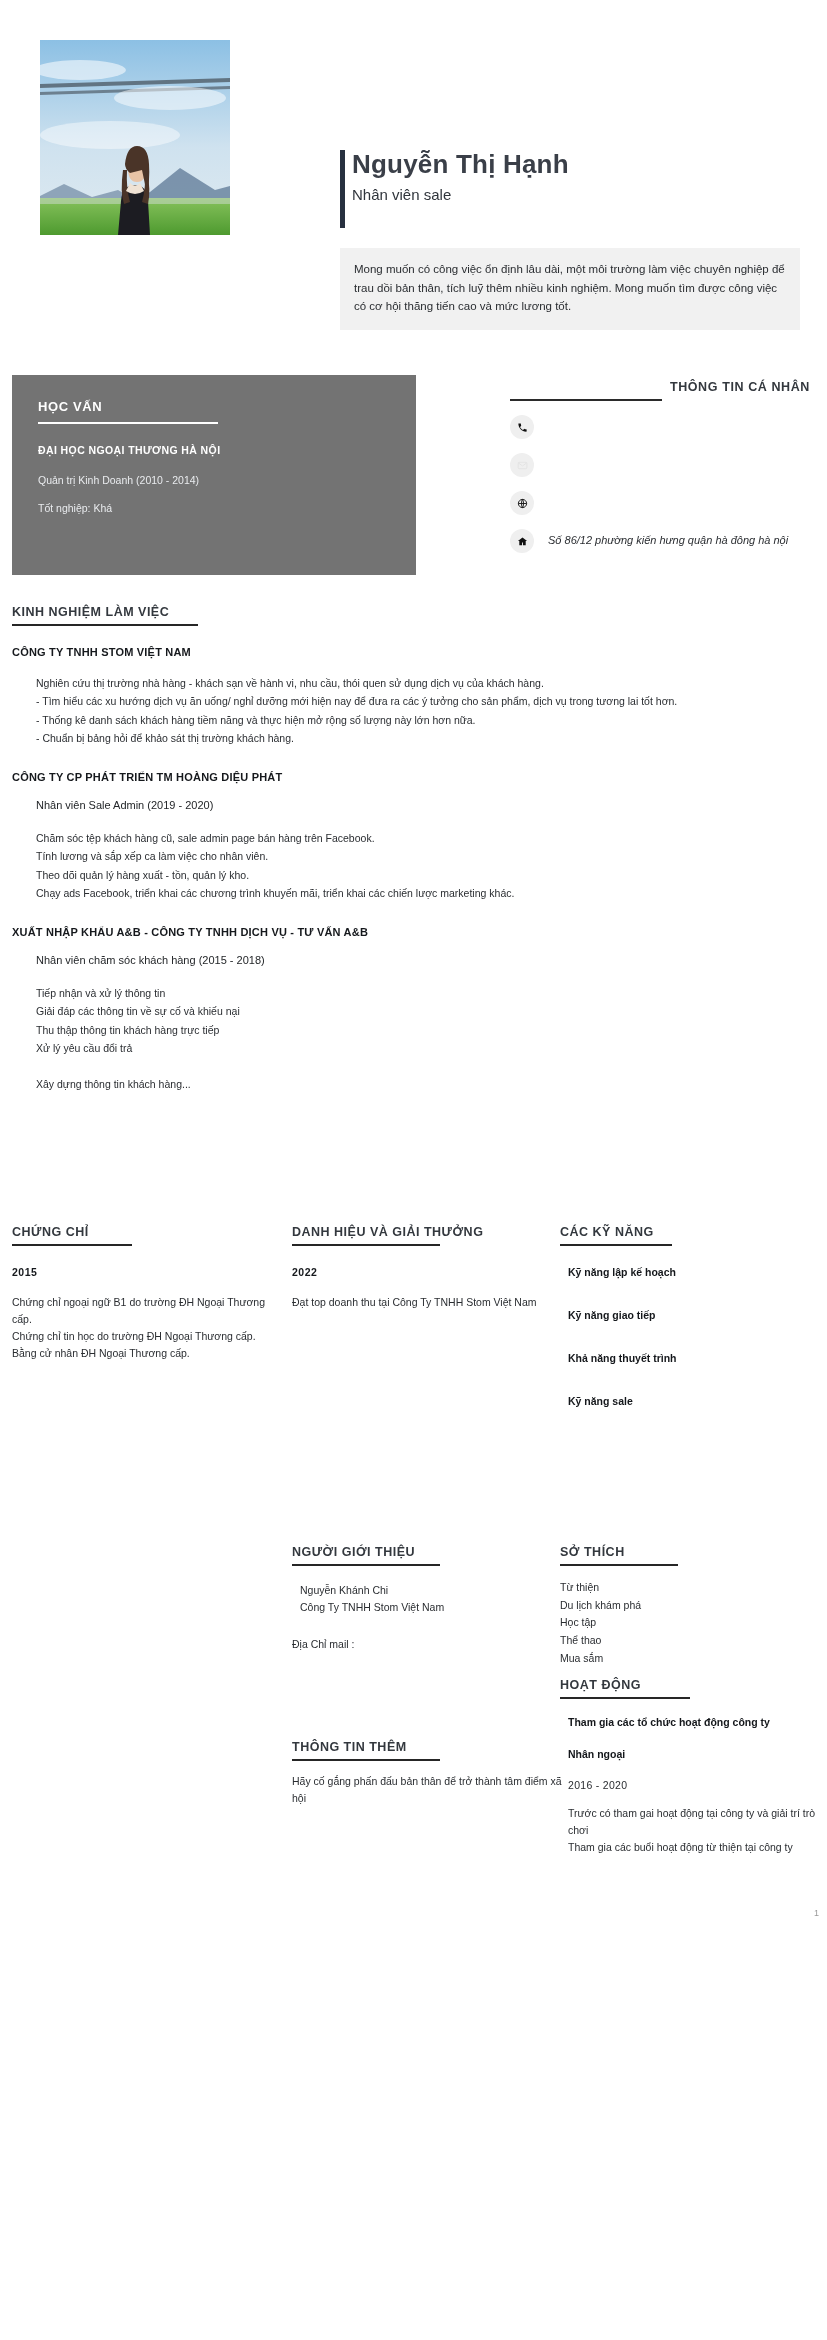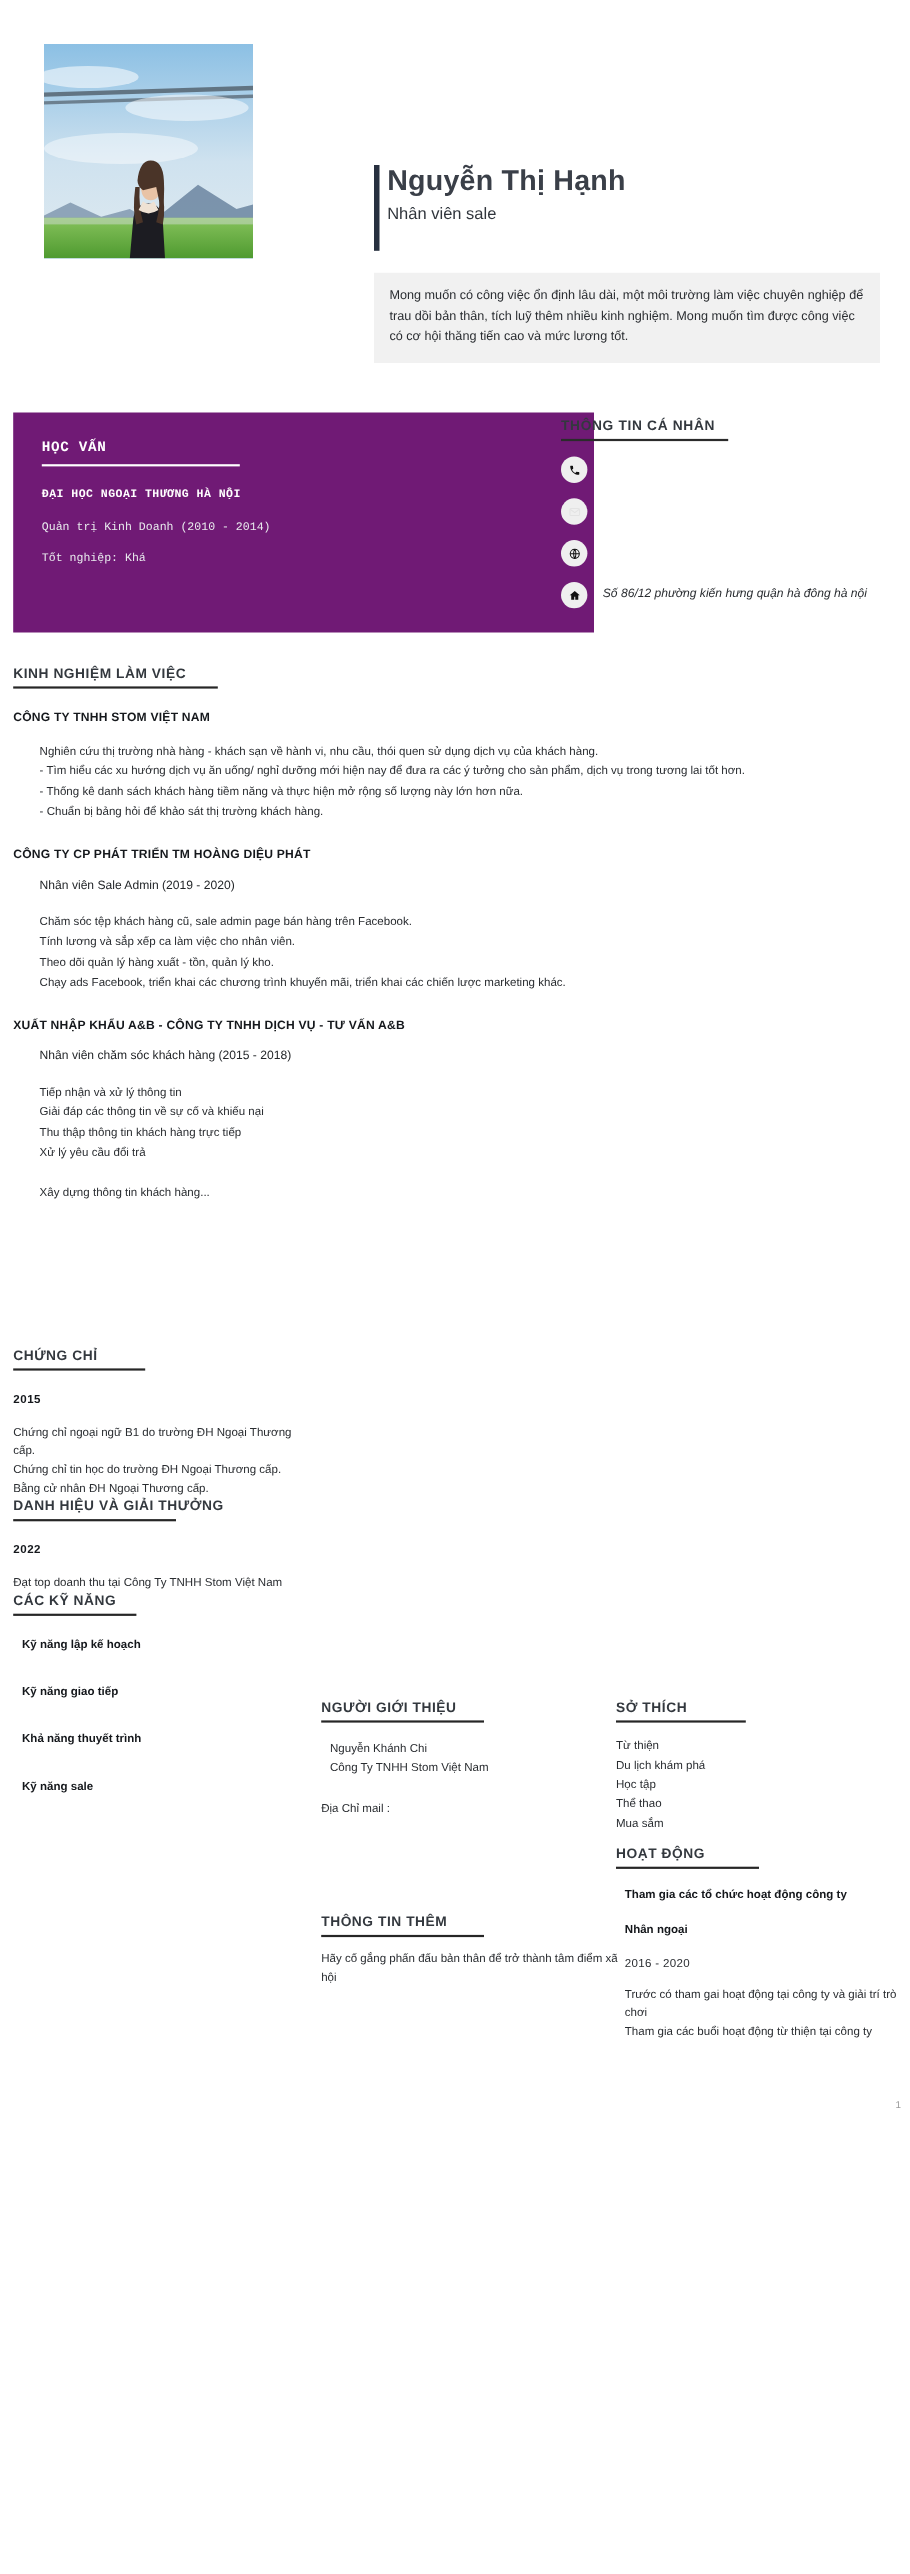--- a/index.html
+++ b/index.html
@@ -29,33 +29,33 @@
   }
   .cand-role{font-size:15px;color:#30353c;margin:0;line-height:1.2;}
   .summary{
     position:absolute;left:340px;top:248px;width:460px;
     background:#f1f1f1;padding:12px 14px 14px 14px;box-sizing:border-box;
   }
   .summary p{margin:0;font-size:11.5px;line-height:1.62;color:#2a2d31;}
 
   
   .edu-panel{
-    position:absolute;left:12px;top:375px;width:528px;height:200px;
-    background:#701a75;color:#fff;box-sizing:border-box;padding:22px 26px;font-family:Liberation Mono, monospace;
+    position:absolute;left:12px;top:375px;width:404px;height:200px;
+    background:#737373;color:#fff;box-sizing:border-box;padding:22px 26px;
   }
   .edu-title{
     font-size:13px;font-weight:bold;letter-spacing:.6px;margin:0 0 4px 0;
     display:inline-block;
   }
   .edu-rule{width:180px;height:2px;background:#fff;margin:4px 0 20px 0;}
   .edu-school{font-size:10.5px;font-weight:bold;letter-spacing:.4px;margin:0 0 18px 0;}
   .edu-line{font-size:10.5px;margin:0 0 16px 0;color:#e9ebee;}
 
   
-  .pinfo{position:absolute;left:510px;top:380px;width:300px;}
+  .pinfo{position:absolute;left:510px;top:380px;width:300px;text-align:right;}
   .pinfo h2{
     font-size:12.5px;font-weight:bold;letter-spacing:.6px;color:#33383e;margin:0;
   }
   .pinfo .rule{width:152px;height:2px;background:#2b2b2b;margin:5px 0 14px 0;}
   .pi-row{display:flex;align-items:flex-start;margin-bottom:14px;min-height:24px;font-style:italic;}
   .pi-ic{
     flex:0 0 24px;width:24px;height:24px;border-radius:50%;background:#efefef;
     display:flex;align-items:center;justify-content:center;margin-right:14px;
   }
   .pi-ic svg{display:block;}
@@ -67,21 +67,21 @@
 
   
   .exp{position:absolute;left:12px;top:605px;width:800px;}
   .exp .sec-rule{width:186px;margin-bottom:20px;}
   .job-co{font-size:11px;font-weight:bold;letter-spacing:.2px;margin:0 0 16px 0;color:#15181c;}
   .job-role{font-size:11px;margin:0 0 18px 24px;color:#232629;}
   .job-b{font-size:10.5px;line-height:1.74;margin:0 0 0 24px;color:#2a2d31;}
   .job-gap{height:24px;}
 
   
-  .cols{position:absolute;left:12px;top:1225px;width:803px;display:flex;flex-direction:column;}
+  .cols{position:absolute;left:12px;top:1225px;width:803px;display:flex;}
   .col{box-sizing:border-box;}
   .col-a{width:280px;padding-right:18px;}
   .col-b{width:268px;padding-right:18px;}
   .col-c{width:255px;}
   .col .sec-rule{width:120px;margin-bottom:20px;}
   .col-b .sec-rule{width:148px;}
   .col-c .sec-rule{width:112px;}
   .yr{font-size:10.5px;font-weight:bold;margin:0 0 16px 0;letter-spacing:.5px;color:#15181c;}
   .body-txt{font-size:10.5px;line-height:1.62;color:#2a2d31;margin:0;}
   .skill{font-size:10.5px;font-weight:bold;color:#14171b;margin:0 0 31px 8px;}

